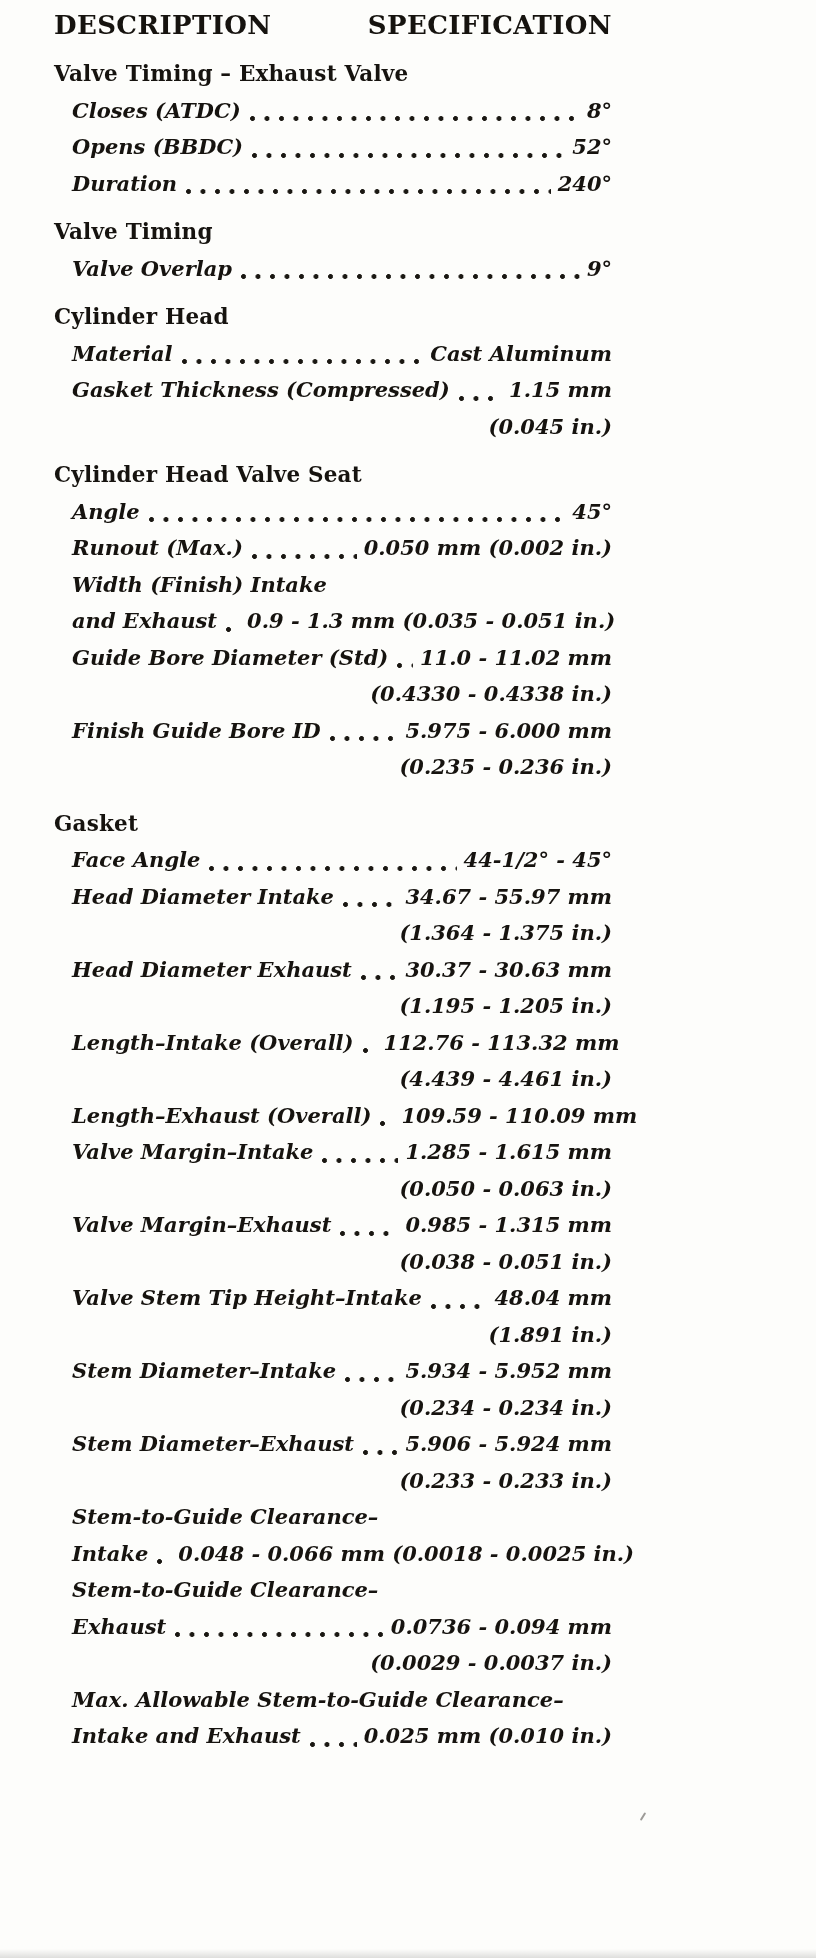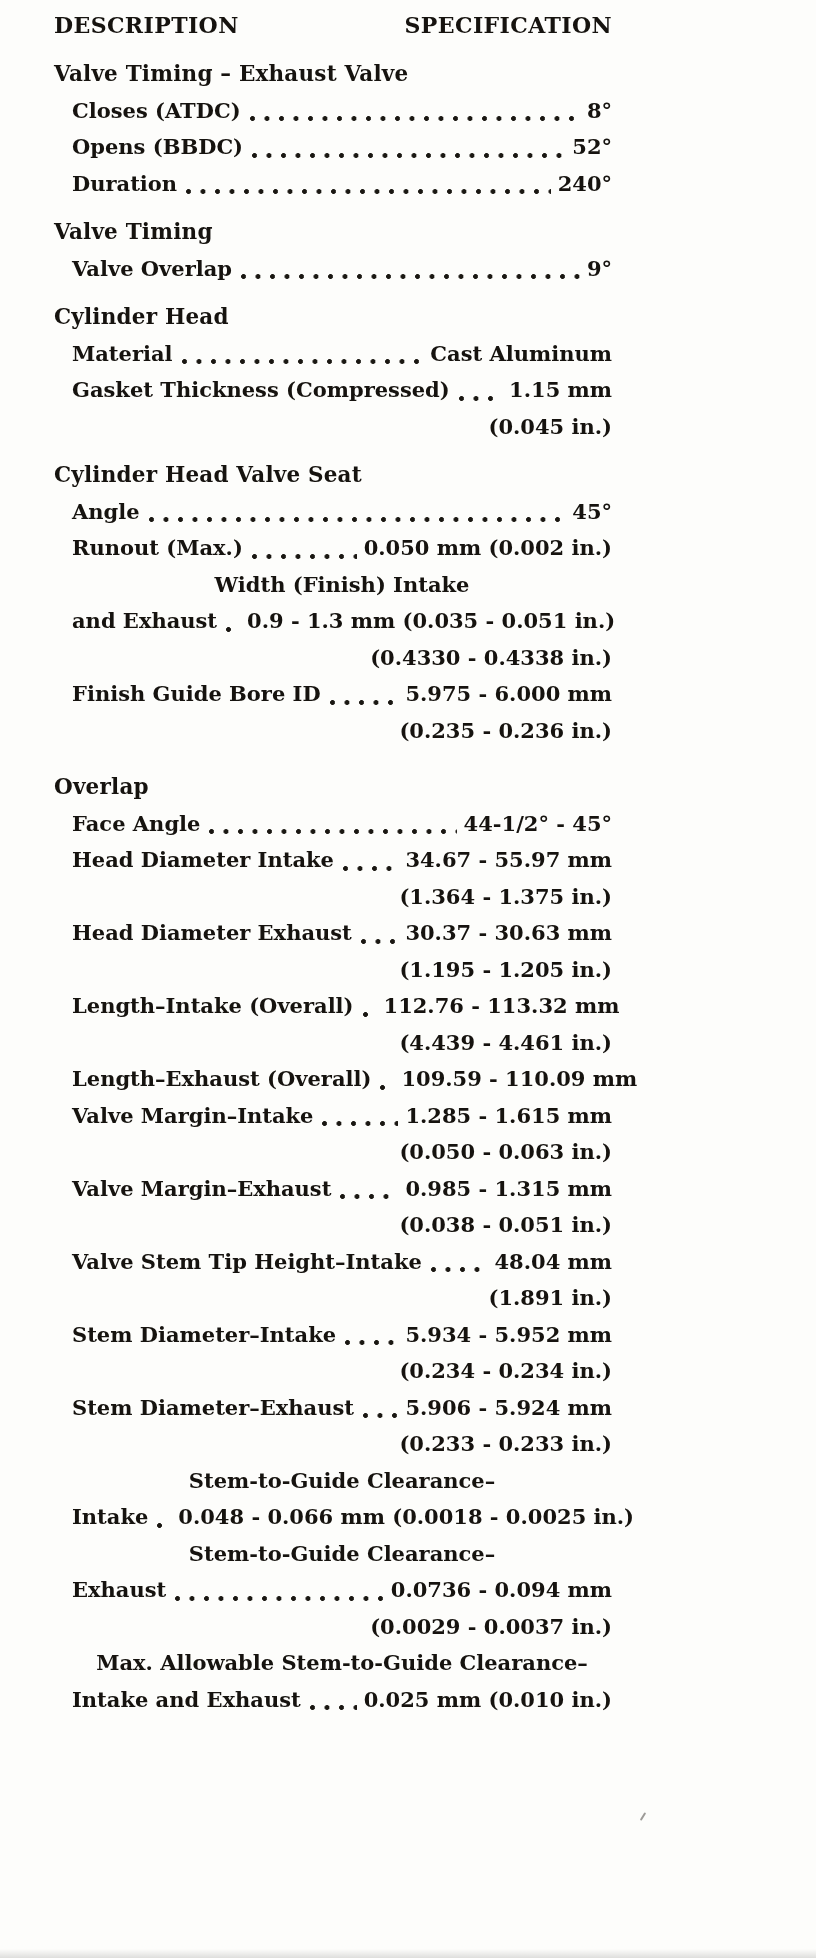--- a/index.html
+++ b/index.html
@@ -18,47 +18,47 @@
     color: #16130f;
   }
 
   .doc {
     padding: 7px 204px 0 54px; 
   }
 
   .header-row {
     display: flex;
     justify-content: space-between;
-    font-size: 22px;
+    font-size: 26px;
     line-height: 37px;
     letter-spacing: 0.4px;
   }
 
   .section-title {
     font-size: 21.5px;
     line-height: 36.5px;
     letter-spacing: 0.2px;
     margin-top: 12px;
   }
 
   .row, .pre-label, .value2 {
     font-size: 21px;
     line-height: 36.5px;
+    font-style: italic;
   }
 
   .row {
     display: flex;
     align-items: baseline;
     padding-left: 18px;
   }
 
   .pre-label {
     padding-left: 18px;
     white-space: nowrap;
-    text-align: center;
   }
 
   .label, .value { white-space: nowrap; }
 
   
   .leader {
     flex: 1 1 14px;
     min-width: 14px;
     height: 5px;
     align-self: flex-end;
@@ -154,30 +154,35 @@
           <span class="label">Runout (Max.)</span>
           <span class="leader"></span>
           <span class="value">0.050 mm (0.002 in.)</span>
         </div>
         <div class="pre-label">Width (Finish) Intake</div>
         <div class="row">
           <span class="label">and Exhaust</span>
           <span class="leader"></span>
           <span class="value">0.9 - 1.3 mm (0.035 - 0.051 in.)</span>
         </div>
+        <div class="row">
+          <span class="label">Guide Bore Diameter (Std)</span>
+          <span class="leader"></span>
+          <span class="value">11.0 - 11.02 mm</span>
+        </div>
         <div class="value2">(0.4330 - 0.4338 in.)</div>
         <div class="row">
           <span class="label">Finish Guide Bore ID</span>
           <span class="leader"></span>
           <span class="value">5.975 - 6.000 mm</span>
         </div>
         <div class="value2">(0.235 - 0.236 in.)</div>
       </section>
       <section class="section">
-        <div class="section-title">Overlap</div>
+        <div class="section-title">Gasket</div>
         <div class="row">
           <span class="label">Face Angle</span>
           <span class="leader"></span>
           <span class="value">44-1/2° - 45°</span>
         </div>
         <div class="row">
           <span class="label">Head Diameter Intake</span>
           <span class="leader"></span>
           <span class="value">34.67 - 55.97 mm</span>
         </div>

